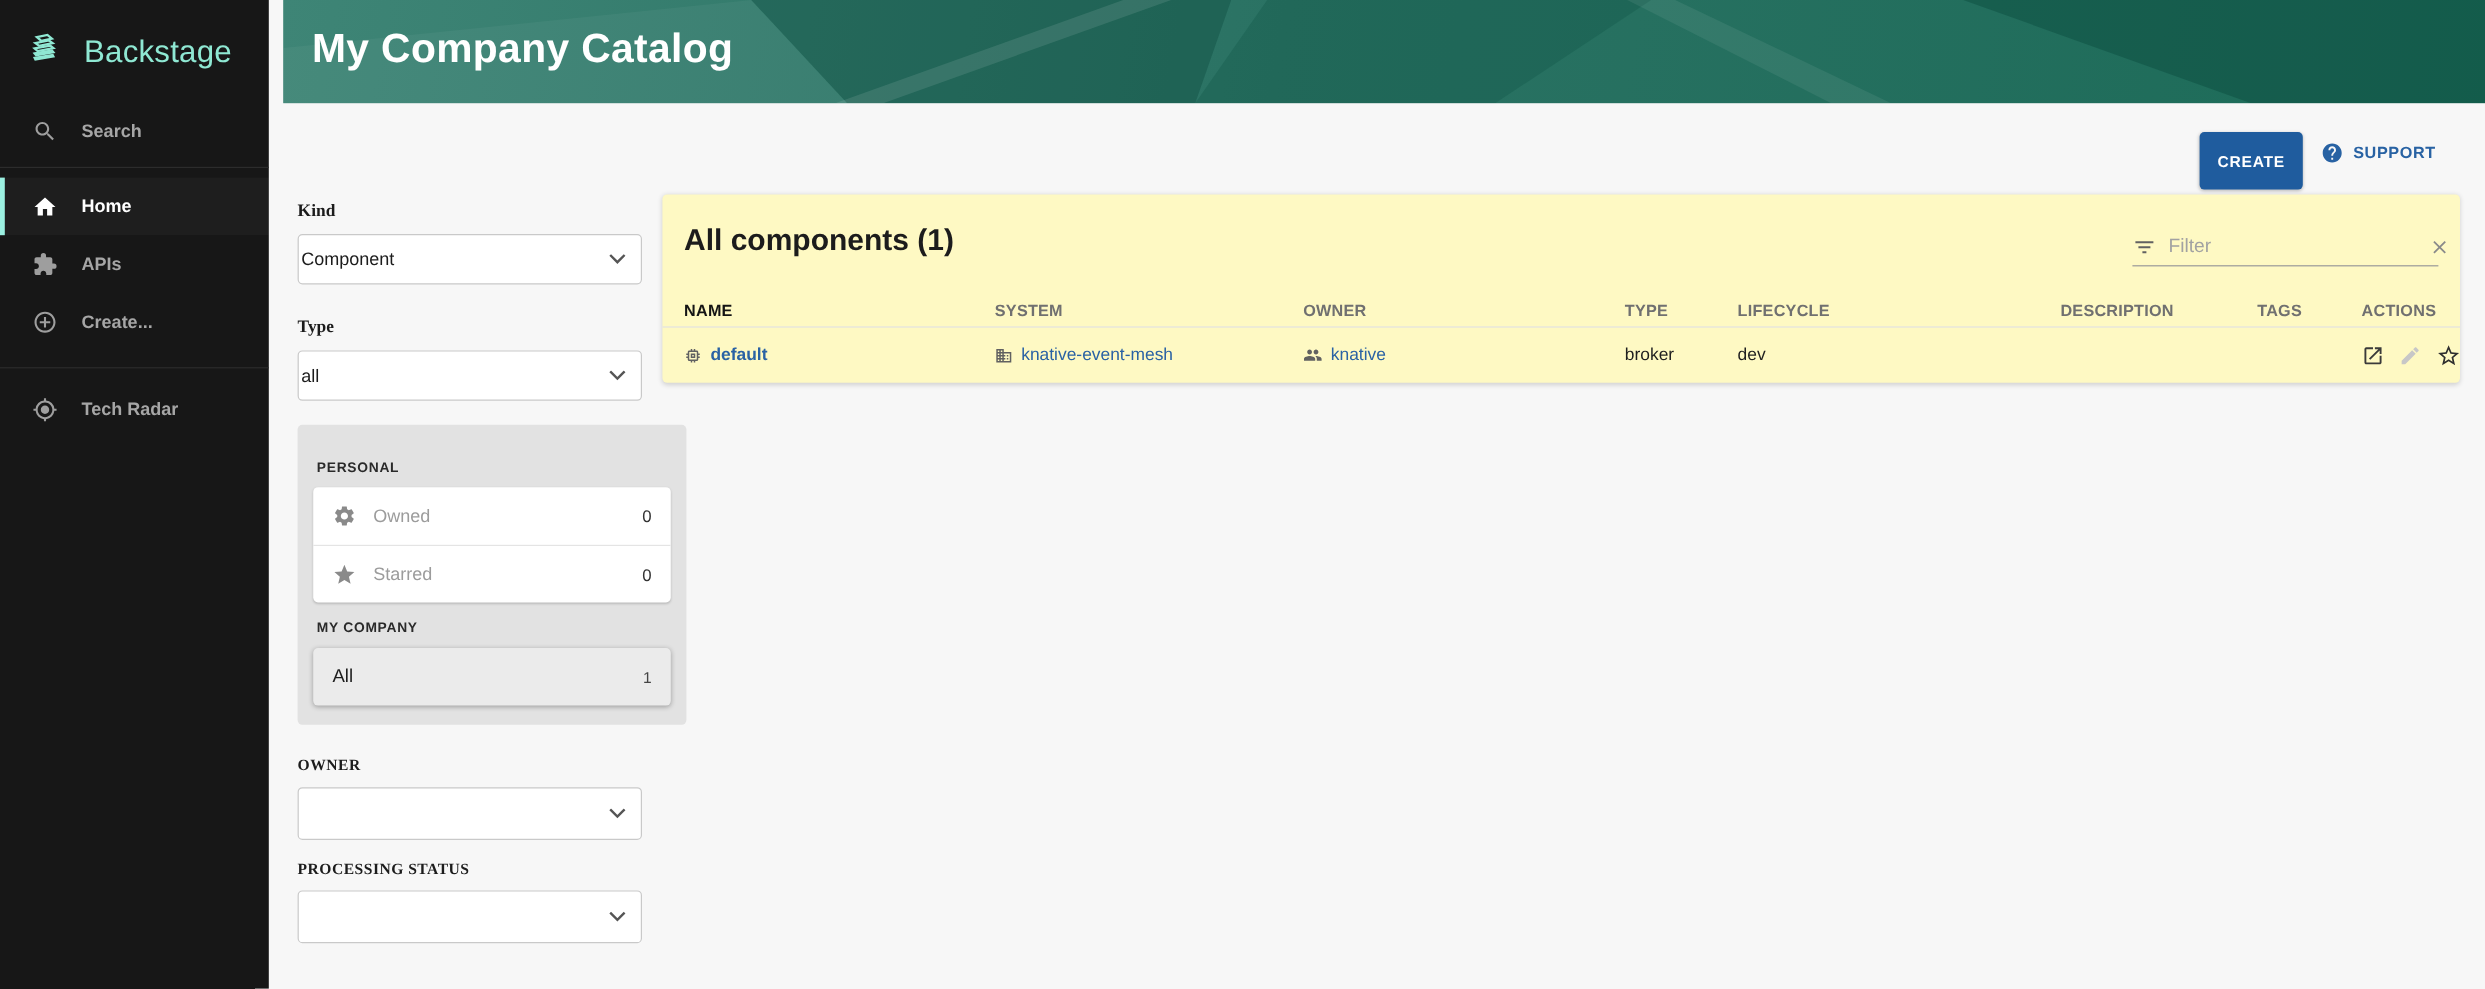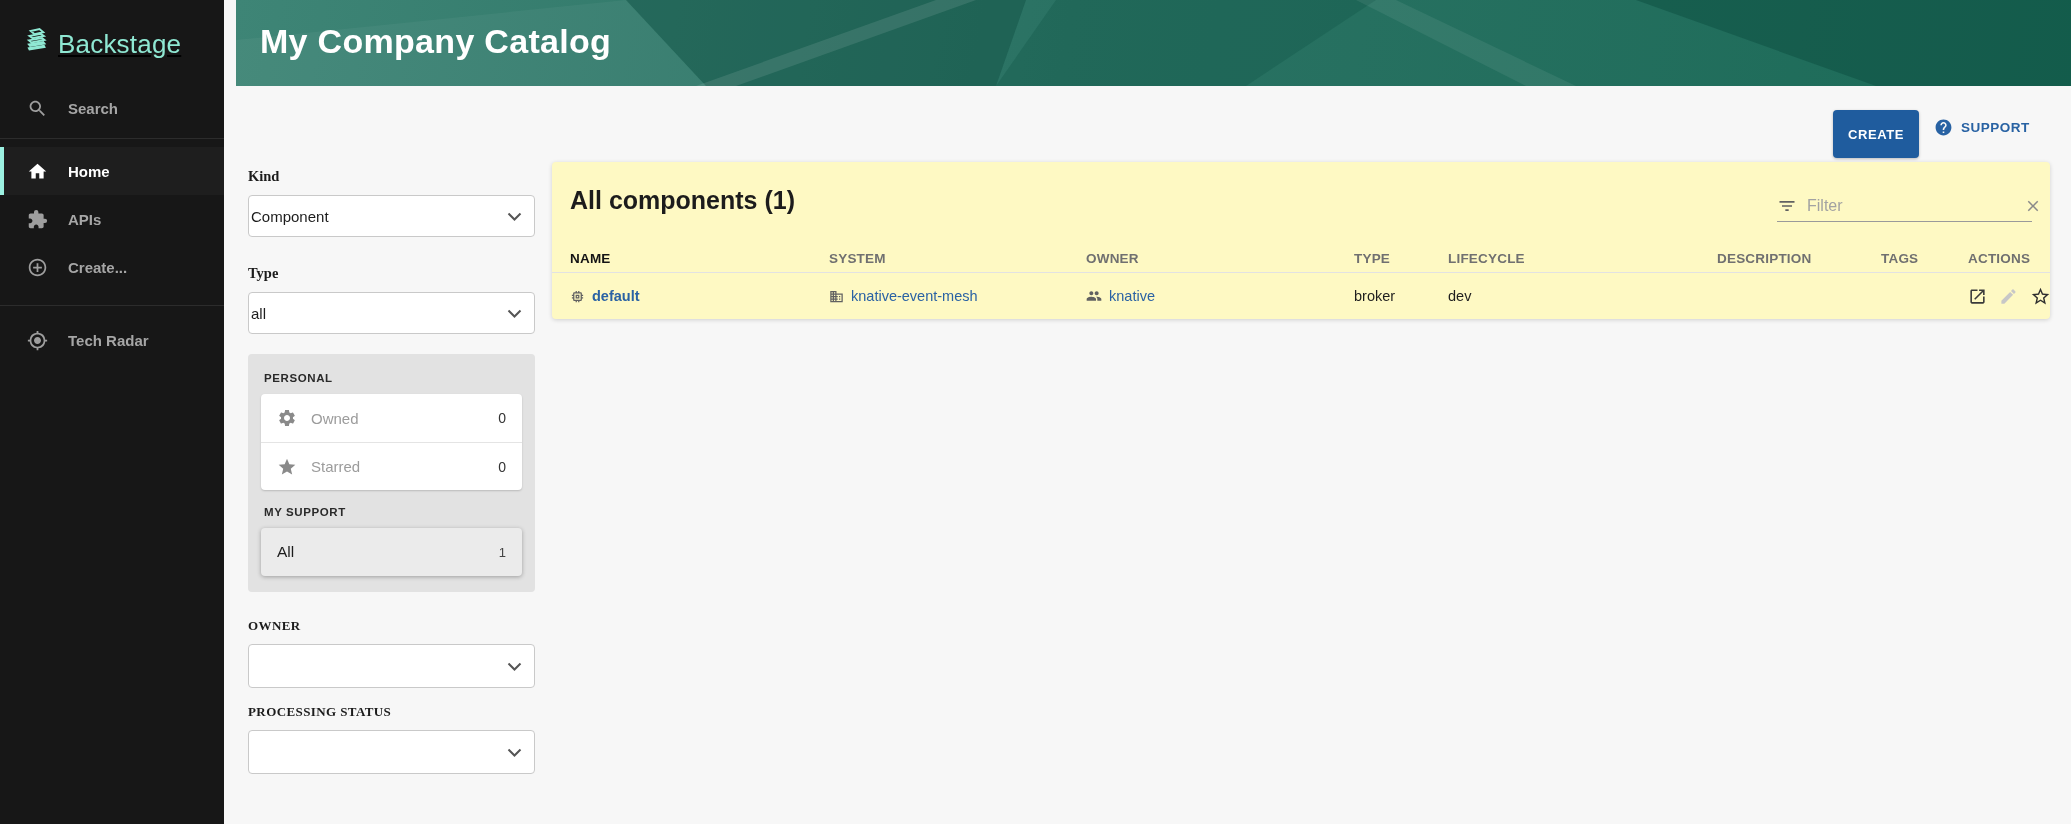--- a/index.html
+++ b/index.html
@@ -2,21 +2,21 @@
 <html><head>
 <meta charset="utf-8">
 <style>
   * { margin:0; padding:0; box-sizing:border-box; }
   html,body { width:2071px; height:824px; overflow:hidden; background:#F7F7F7;
               font-family:"Liberation Sans", sans-serif; }
   .app { position:relative; width:2071px; height:824px; }
 
   
   .sidebar { position:absolute; left:0; top:0; width:224px; height:824px; background:#171717; z-index:5; }
-  .logo-row { display:flex; align-items:flex-end; gap:6px; padding:26px 0 0 22px;text-decoration:underline; }
+  .logo-row { display:flex; align-items:center; gap:18px; padding:26px 0 0 22px; }
   .logo-text { color:#8FE8D3; font-size:26px; font-weight:500; letter-spacing:0.2px; }
   .side-item { position:relative; display:flex; align-items:center; gap:20px; height:48px; padding-left:26px;
                color:#A6A6A6; font-size:15px; font-weight:bold; cursor:pointer; }
   .side-item .ic { display:flex; width:22px; justify-content:center; }
   .side-item svg { fill:#9E9E9E; }
   .side-item.active { color:#FFFFFF; background:rgba(255,255,255,0.03); }
   .side-item.active svg { fill:#FFFFFF; }
   .side-item.active::before { content:""; position:absolute; left:0; top:0; bottom:0; width:4px; background:#9BF0E1; }
   .side-divider { height:1px; background:#2C2C2C; margin:8px 0; }
   .search-item { margin-top:26px; height:44px; }
@@ -37,21 +37,21 @@
 
   
   .filters { position:absolute; left:248px; top:168px; width:287px; }
   .flabel { font-size:14.5px; font-weight:bold; color:#1C1C1C; margin-bottom:10px;font-family:Liberation Serif, serif; }
   .flabel.upper { font-size:13px; letter-spacing:0.4px; }
   .select { position:relative; width:287px; height:42px; background:#FFF; border:1px solid #C9C9C9; border-radius:4px;
             display:flex; align-items:center; padding:0 36px 0 2px; font-size:15px; color:#1C1C1C; cursor:pointer; margin-bottom:20px; }
   .select .chev { position:absolute; right:12px; top:50%; transform:translateY(-50%); }
   .fgroup-space { height:8px; }
 
-  .picker-box { width:287px; background:#E2E2E2; border-radius:4px; padding:14px 13px 16px 13px; margin:14px 0 26px 0; }
+  .picker-box { width:324px; background:#E2E2E2; border-radius:4px; padding:26px 13px 16px 13px; margin:14px 0 26px 0; }
   .picker-title { font-size:11.5px; font-weight:bold; letter-spacing:0.6px; color:#2A2A2A; margin:4px 0 10px 3px; }
   .picker-card { background:#FFF; border-radius:4px; overflow:hidden; box-shadow:0 1px 2px rgba(0,0,0,0.18); margin-bottom:16px; }
   .picker-item { display:flex; align-items:center; height:48px; padding:0 16px; cursor:pointer; }
   .picker-item + .picker-item { border-top:1px solid #E4E4E4; }
   .picker-item .ic { display:flex; margin-right:14px; }
   .picker-item .plabel { flex:1; font-size:15px; color:#9C9C9C; }
   .picker-item .pcount { font-size:14px; color:#333; }
   .picker-item.selected { background:#EBEBEB; border-radius:4px; box-shadow:0 1px 4px rgba(0,0,0,0.3); }
   .picker-item.selected .plabel { color:#1C1C1C; font-size:15.5px; }
   .picker-item.selected .pcount { color:#444; font-size:13px; }
@@ -209,21 +209,21 @@
           <span class="ic">
             <svg width="20" height="20" viewBox="0 0 24 24" fill="#8A8A8A">
                 <path d="M12 17.27L18.18 21l-1.64-7.03L22 9.24l-7.19-.61L12 2 9.19 8.63 2 9.24l5.46 4.73L5.82 21z"></path>
               </svg>
           </span>
           <span class="plabel">Starred</span>
           <span class="pcount">0</span>
         </div>
       </div>
 
-      <div class="picker-title">MY SUPPORT</div>
+      <div class="picker-title">MY COMPANY</div>
       <div class="picker-item selected">
         <span class="plabel">All</span>
         <span class="pcount">1</span>
       </div>
     </div>
 
     <div class="flabel upper">OWNER</div>
     <div class="select" style="height:44px; margin-bottom:16px;">
       <span></span>
       <span class="chev">

